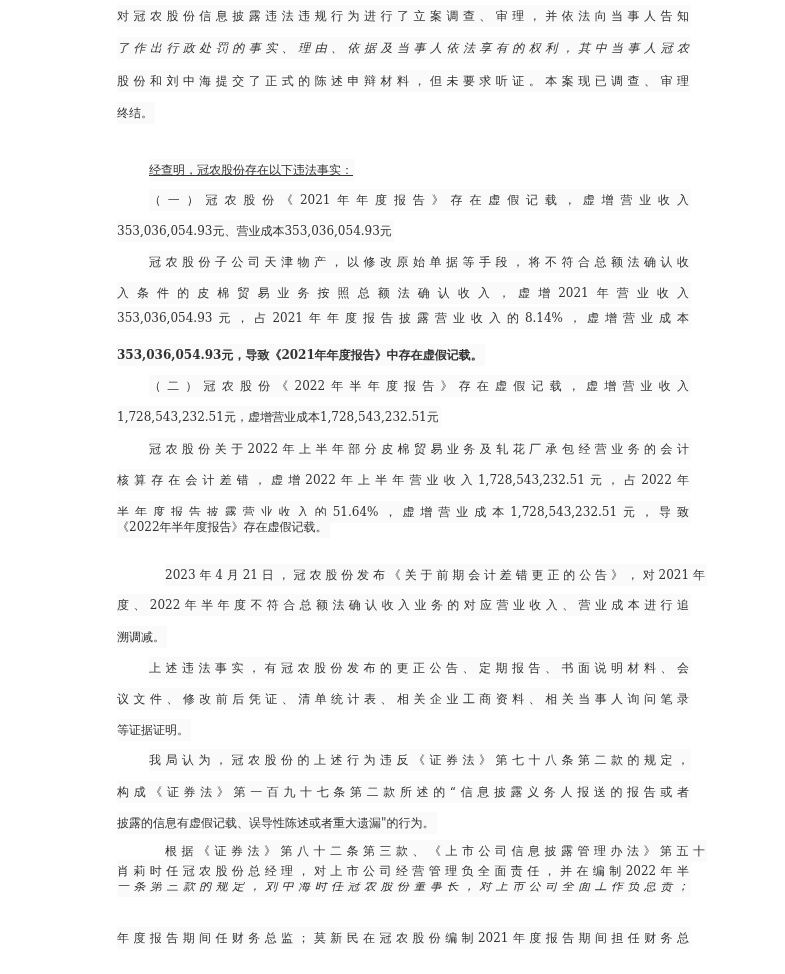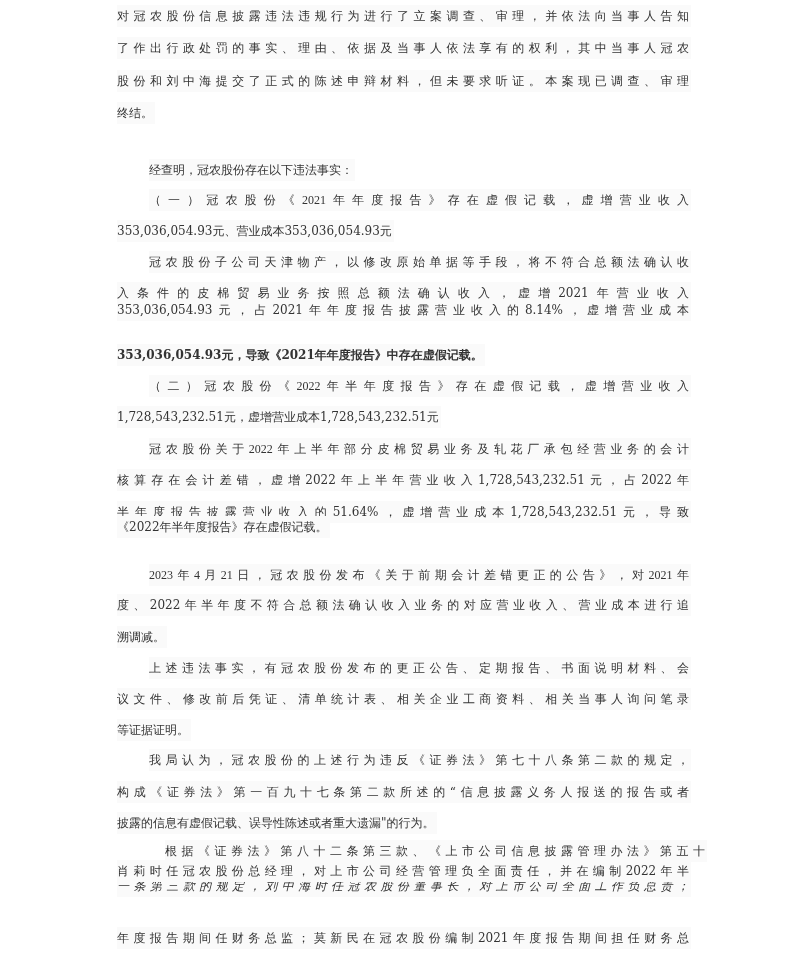--- a/index.html
+++ b/index.html
@@ -3,44 +3,44 @@
 <meta charset="utf-8">
 <style>
   html, body { margin:0; padding:0; background:#ffffff; }
   body { width:785px; height:974px; overflow:hidden; position:relative;
          font-family: "DejaVu Serif", "Liberation Serif", serif; color:#333333; }
   .page { position:absolute; left:117px; top:0; width:572px; }
   .line { position:absolute; left:0; height:22px; line-height:22px; font-size:12px;
           white-space:nowrap; background:#fafafa; padding-right:2px; }
   .line.full { width:572px; text-align-last:justify; text-align:justify; }
   .indent { left:32px; }
-  .full.indent { width:540px;font-family:Liberation Serif, serif; }
+  .full.indent { width:540px; }
 </style>
 </head>
 <body>
 
 <div class="page" id="page">
     <div class="line full" style="top: 5px;">对冠农股份信息披露违法违规行为进行了立案调查、审理，并依法向当事人告知</div>
-    <div class="line full" style="top: 37px;">了作出行政处罚的事实、理由、依据及当事人依法享有的权利，其中当事人冠农</div>
+    <div class="line full" style="top: 37px; font-style: italic;">了作出行政处罚的事实、理由、依据及当事人依法享有的权利，其中当事人冠农</div>
     <div class="line full" style="top: 70px;">股份和刘中海提交了正式的陈述申辩材料，但未要求听证。本案现已调查、审理</div>
     <div class="line" style="top: 102px;">终结。</div>
-    <div class="line indent" style="top: 159px;">经查明，冠农股份存在以下违法事实：</div>
+    <div class="line indent" style="top: 159px; text-decoration: underline;">经查明，冠农股份存在以下违法事实：</div>
     <div class="line full indent" style="top: 189px;">（一）冠农股份《2021年年度报告》存在虚假记载，虚增营业收入</div>
     <div class="line" style="top: 220px;">353,036,054.93元、营业成本353,036,054.93元</div>
     <div class="line full indent" style="top: 251px;">冠农股份子公司天津物产，以修改原始单据等手段，将不符合总额法确认收</div>
     <div class="line full" style="top: 282px;">入条件的皮棉贸易业务按照总额法确认收入，虚增2021年营业收入</div>
-    <div class="line full" style="top: 299px;">353,036,054.93元，占2021年年度报告披露营业收入的8.14%，虚增营业成本</div>
+    <div class="line full" style="top: 307px;">353,036,054.93元，占2021年年度报告披露营业收入的8.14%，虚增营业成本</div>
     <div class="line" style="top: 344px; font-weight: bold;">353,036,054.93元，导致《2021年年度报告》中存在虚假记载。</div>
     <div class="line full indent" style="top: 375px;">（二）冠农股份《2022年半年度报告》存在虚假记载，虚增营业收入</div>
     <div class="line" style="top: 406px;">1,728,543,232.51元，虚增营业成本1,728,543,232.51元</div>
     <div class="line full indent" style="top: 438px;">冠农股份关于2022年上半年部分皮棉贸易业务及轧花厂承包经营业务的会计</div>
     <div class="line full" style="top: 469px;">核算存在会计差错，虚增2022年上半年营业收入1,728,543,232.51元，占2022年</div>
     <div class="line full" style="top: 501px;">半年度报告披露营业收入的51.64%，虚增营业成本1,728,543,232.51元，导致</div>
     <div class="line" style="top: 516px;">《2022年半年度报告》存在虚假记载。</div>
-    <div class="line full indent" style="top: 564px;">2023年4月21日，冠农股份发布《关于前期会计差错更正的公告》，对2021年</div>
+    <div class="line full indent" style="top: 564px; margin-left: 16px;">2023年4月21日，冠农股份发布《关于前期会计差错更正的公告》，对2021年</div>
     <div class="line full" style="top: 594px;">度、2022年半年度不符合总额法确认收入业务的对应营业收入、营业成本进行追</div>
     <div class="line" style="top: 626px;">溯调减。</div>
     <div class="line full indent" style="top: 657px;">上述违法事实，有冠农股份发布的更正公告、定期报告、书面说明材料、会</div>
     <div class="line full" style="top: 688px;">议文件、修改前后凭证、清单统计表、相关企业工商资料、相关当事人询问笔录</div>
     <div class="line" style="top: 719px;">等证据证明。</div>
     <div class="line full indent" style="top: 749px;">我局认为，冠农股份的上述行为违反《证券法》第七十八条第二款的规定，</div>
     <div class="line full" style="top: 781px;">构成《证券法》第一百九十七条第二款所述的“信息披露义务人报送的报告或者</div>
     <div class="line" style="top: 812px;">披露的信息有虚假记载、误导性陈述或者重大遗漏"的行为。</div>
     <div class="line full indent" style="top: 840px; margin-left: 16px;">根据《证券法》第八十二条第三款、《上市公司信息披露管理办法》第五十</div>
     <div class="line full" style="top: 875px; font-style: italic;">一条第三款的规定，刘中海时任冠农股份董事长，对上市公司全面工作负总责；</div>

